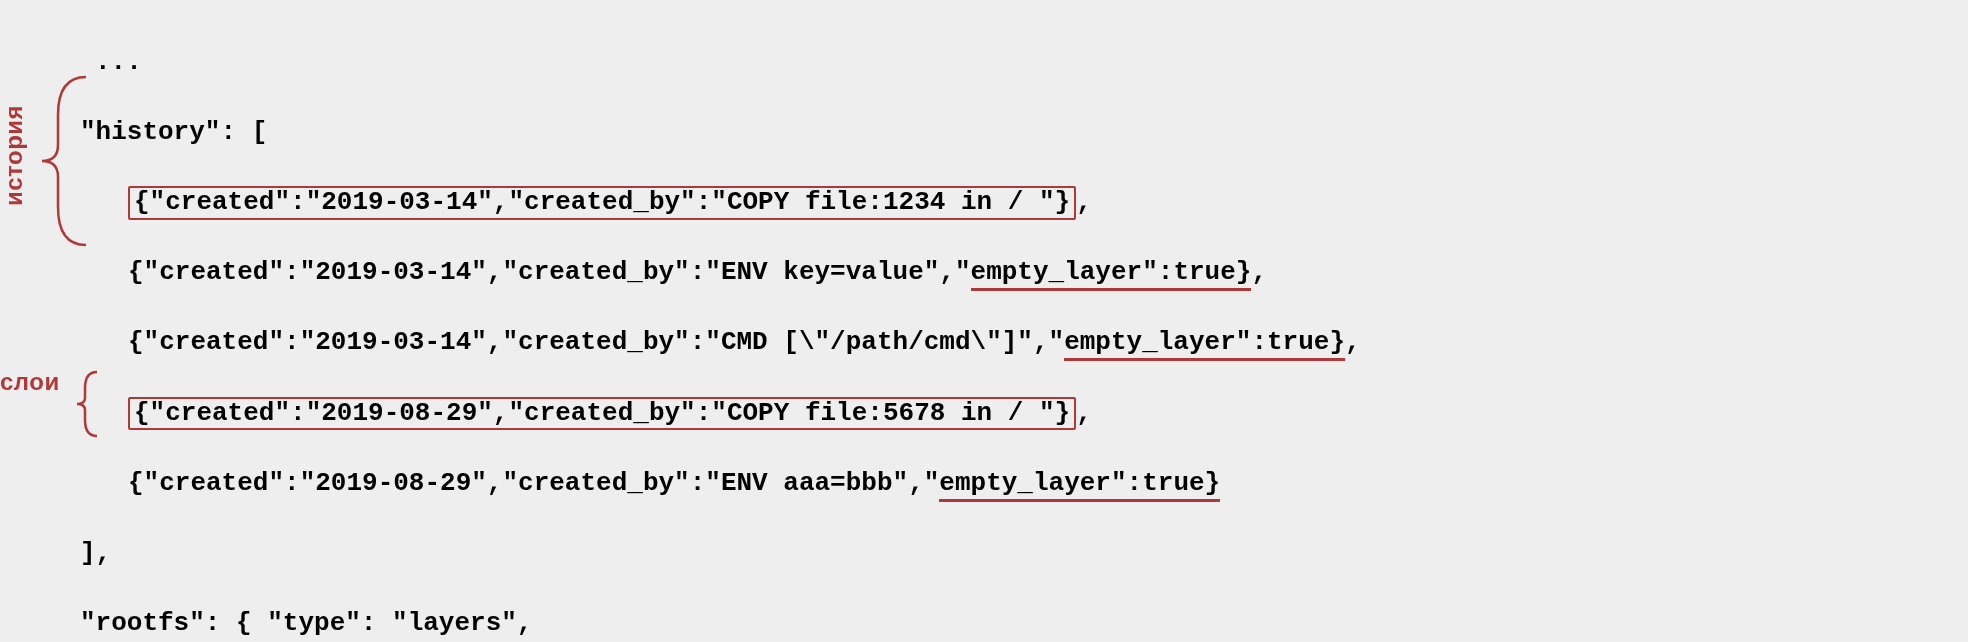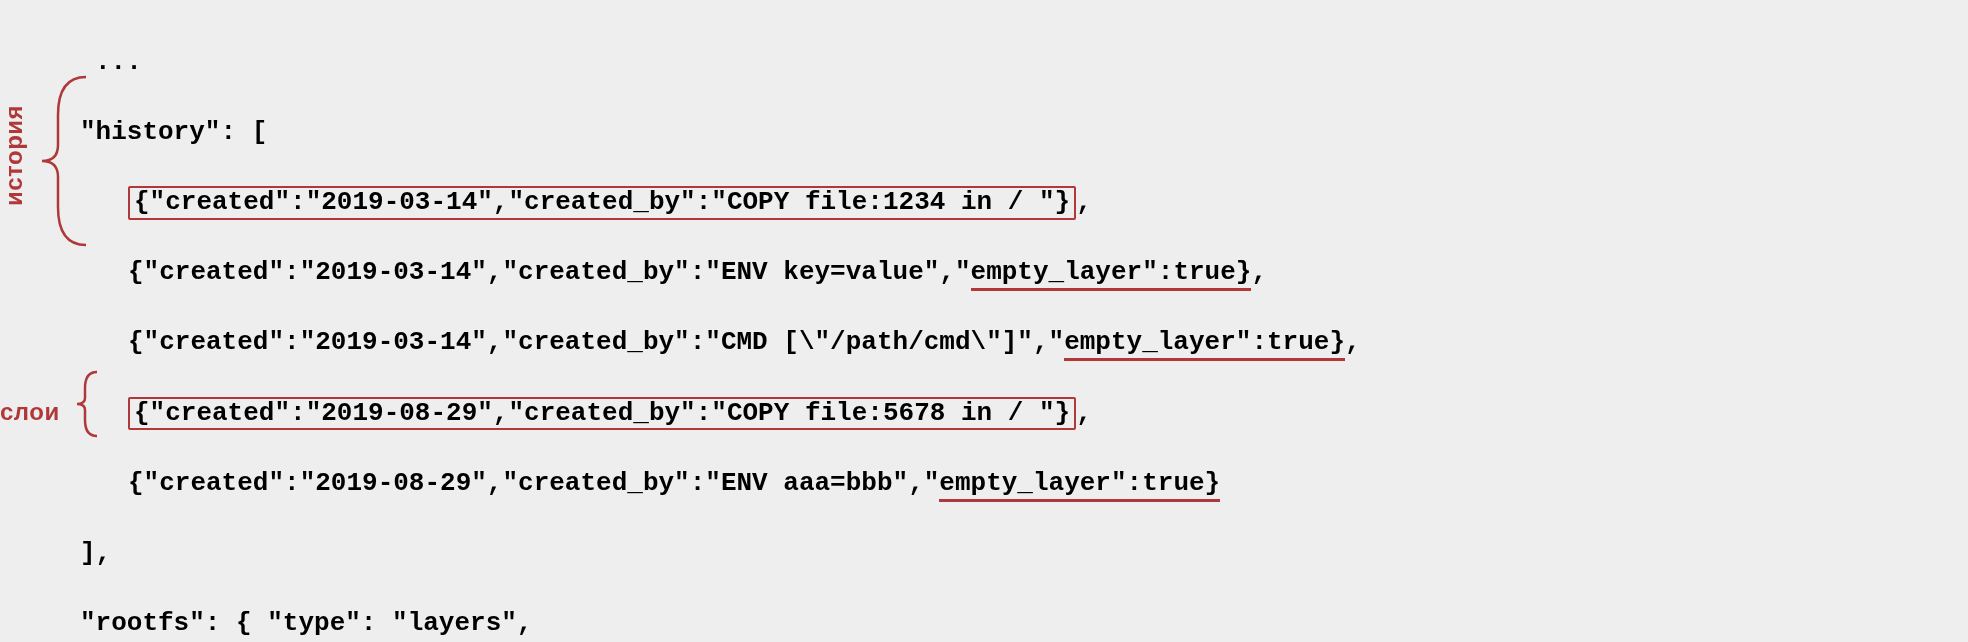--- a/index.html
+++ b/index.html
@@ -32,21 +32,21 @@
   .vertical-label {
     writing-mode: vertical-rl;
     transform: rotate(180deg);
     left: 0px;
     top: 75px;
     height: 160px;
     text-align: center;
   }
   .horizontal-label {
     left: 0px;
-    top: 398px;
+    top: 368px;
   }
   .hist-bracket {
     position: absolute;
     left: 38px;
     top: 75px;
     width: 48px;
     height: 172px;
     pointer-events: none;
   }
   .layer-bracket {

